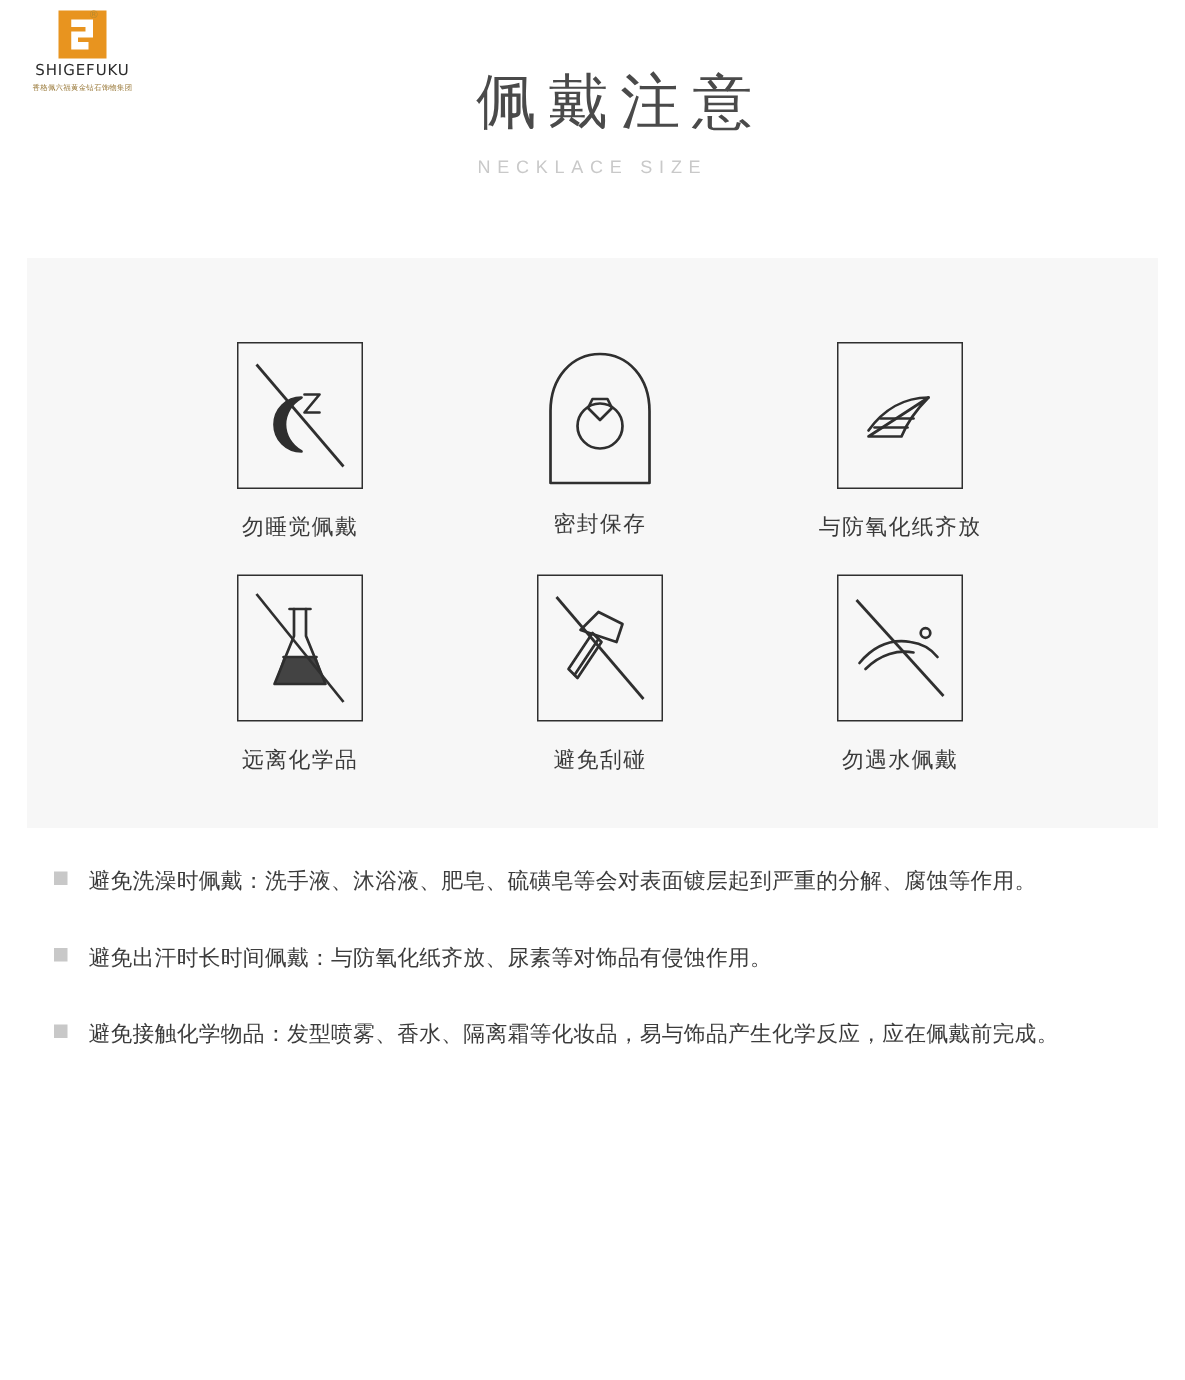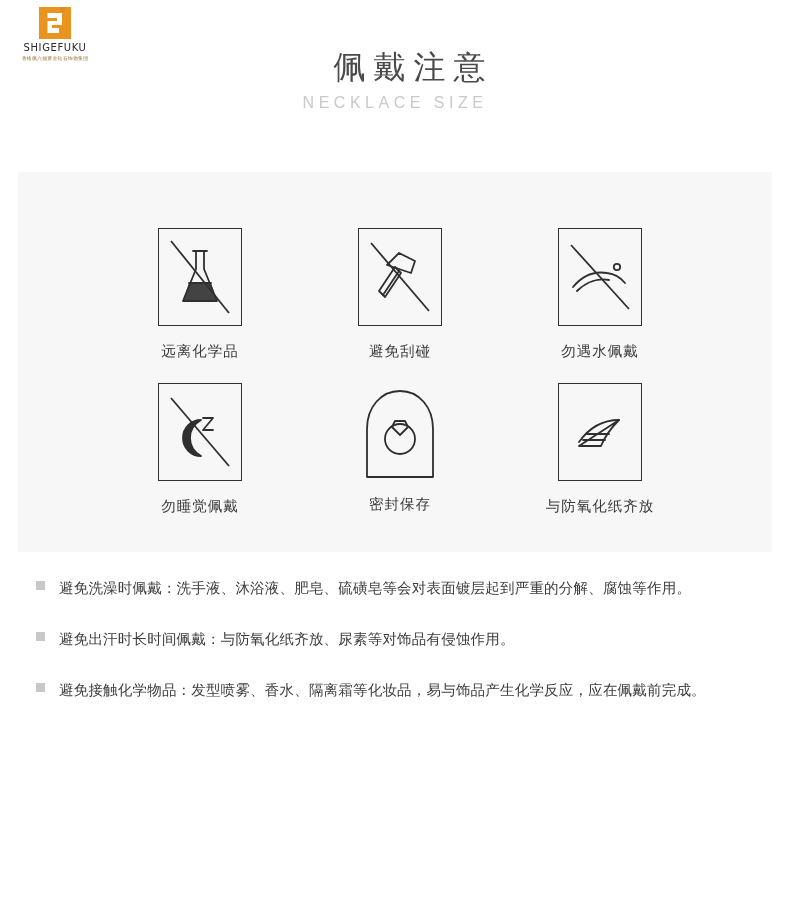--- a/index.html
+++ b/index.html
@@ -64,31 +64,31 @@
   }
 
   .title-block {
     position: absolute;
     left: 0;
     right: 0;
     top: 48px;
     text-align: center;
   }
   .title-cn {
-    font-size: 32px;
+    font-size: 40px;
     letter-spacing: 8px;
     color: #4a4a4a;
     font-weight: 500;
     line-height: 1.2;
-    font-family: Liberation Sans, sans-serif;
+    font-family: Liberation Mono, monospace;
     margin-left: 37px;
   }
   .title-en {
     margin-top: 8px;
-    font-size: 16px;
+    font-size: 12px;
     letter-spacing: 4.5px;
     color: #c9c9c9;
     font-family: "Liberation Sans", sans-serif;
   }
 
   
   .panel {
     position: absolute;
     left: 18px;
     top: 172px;
@@ -191,67 +191,20 @@
   <div class="panel"></div>
 
   <div class="icon-grid">
 
     <div class="icon-row">
 
       <div class="icon-cell">
         <div class="icon-box">
           <svg width="82" height="96" viewBox="0 0 82 96" xmlns="http://www.w3.org/2000/svg">
             <g fill="none" stroke="#2f2f2f" stroke-width="1.8" stroke-linecap="round" stroke-linejoin="round">
-              <path d="M34 22 L48 22"></path>
-              <path d="M37 22 L37 40 L24 72 L58 72 L45 40 L45 22"></path>
-              <path d="M30 54 L52 54"></path>
-            </g>
-            <path d="M30 54 L52 54 L58 72 L24 72 Z" fill="#2f2f2f" opacity="0.9"></path>
-            <path d="M12 12 L70 84" stroke="#2f2f2f" stroke-width="1.8" fill="none"></path>
-          </svg>
-        </div>
-        <div class="icon-label">远离化学品</div>
-      </div>
-
-      <div class="icon-cell">
-        <div class="icon-box">
-          <svg width="82" height="96" viewBox="0 0 82 96" xmlns="http://www.w3.org/2000/svg">
-            <g fill="none" stroke="#2f2f2f" stroke-width="1.8" stroke-linecap="round" stroke-linejoin="round">
-              <path d="M28 36 L40 24 L56 32 L52 44 Z"></path>
-              <path d="M40 42 L24 66"></path>
-              <path d="M36 38 L20 62 L26 68 L42 44 Z"></path>
-            </g>
-            <path d="M12 14 L70 82" stroke="#2f2f2f" stroke-width="1.8" fill="none"></path>
-          </svg>
-        </div>
-        <div class="icon-label">避免刮碰</div>
-      </div>
-
-      <div class="icon-cell">
-        <div class="icon-box">
-          <svg width="82" height="96" viewBox="0 0 82 96" xmlns="http://www.w3.org/2000/svg">
-            <g fill="none" stroke="#2f2f2f" stroke-width="1.8" stroke-linecap="round" stroke-linejoin="round">
-              <path d="M14 58 C24 46 36 42 48 44 C56 45 62 49 66 54"></path>
-              <path d="M18 62 C28 52 40 49 50 51"></path>
-              <circle cx="58" cy="38" r="3.2"></circle>
-            </g>
-            <path d="M12 16 L70 80" stroke="#2f2f2f" stroke-width="1.8" fill="none"></path>
-          </svg>
-        </div>
-        <div class="icon-label">勿遇水佩戴</div>
-      </div>
-
-    </div>
-
-    <div class="icon-row">
-
-      <div class="icon-cell">
-        <div class="icon-box">
-          <svg width="82" height="96" viewBox="0 0 82 96" xmlns="http://www.w3.org/2000/svg">
-            <g fill="none" stroke="#2f2f2f" stroke-width="1.8" stroke-linecap="round" stroke-linejoin="round">
               <path d="M24 54 C24 64 32 72 42 72 C35 68 31 61 31 54 C31 47 35 40 42 36 C32 36 24 44 24 54 Z" fill="#2f2f2f"></path>
               <path d="M44 34 L54 34 L44 46 L54 46"></path>
             </g>
             <path d="M12 14 L70 82" stroke="#2f2f2f" stroke-width="1.8" fill="none"></path>
           </svg>
         </div>
         <div class="icon-label">勿睡觉佩戴</div>
       </div>
 
       <div class="icon-cell">
@@ -275,20 +228,67 @@
               <path d="M60 36 C52 44 46 52 42 62 L20 62 Z"></path>
               <path d="M28 50 L50 50"></path>
               <path d="M24 56 L46 56"></path>
             </g>
           </svg>
         </div>
         <div class="icon-label">与防氧化纸齐放</div>
       </div>
 
     </div>
+
+    <div class="icon-row">
+
+      <div class="icon-cell">
+        <div class="icon-box">
+          <svg width="82" height="96" viewBox="0 0 82 96" xmlns="http://www.w3.org/2000/svg">
+            <g fill="none" stroke="#2f2f2f" stroke-width="1.8" stroke-linecap="round" stroke-linejoin="round">
+              <path d="M34 22 L48 22"></path>
+              <path d="M37 22 L37 40 L24 72 L58 72 L45 40 L45 22"></path>
+              <path d="M30 54 L52 54"></path>
+            </g>
+            <path d="M30 54 L52 54 L58 72 L24 72 Z" fill="#2f2f2f" opacity="0.9"></path>
+            <path d="M12 12 L70 84" stroke="#2f2f2f" stroke-width="1.8" fill="none"></path>
+          </svg>
+        </div>
+        <div class="icon-label">远离化学品</div>
+      </div>
+
+      <div class="icon-cell">
+        <div class="icon-box">
+          <svg width="82" height="96" viewBox="0 0 82 96" xmlns="http://www.w3.org/2000/svg">
+            <g fill="none" stroke="#2f2f2f" stroke-width="1.8" stroke-linecap="round" stroke-linejoin="round">
+              <path d="M28 36 L40 24 L56 32 L52 44 Z"></path>
+              <path d="M40 42 L24 66"></path>
+              <path d="M36 38 L20 62 L26 68 L42 44 Z"></path>
+            </g>
+            <path d="M12 14 L70 82" stroke="#2f2f2f" stroke-width="1.8" fill="none"></path>
+          </svg>
+        </div>
+        <div class="icon-label">避免刮碰</div>
+      </div>
+
+      <div class="icon-cell">
+        <div class="icon-box">
+          <svg width="82" height="96" viewBox="0 0 82 96" xmlns="http://www.w3.org/2000/svg">
+            <g fill="none" stroke="#2f2f2f" stroke-width="1.8" stroke-linecap="round" stroke-linejoin="round">
+              <path d="M14 58 C24 46 36 42 48 44 C56 45 62 49 66 54"></path>
+              <path d="M18 62 C28 52 40 49 50 51"></path>
+              <circle cx="58" cy="38" r="3.2"></circle>
+            </g>
+            <path d="M12 16 L70 80" stroke="#2f2f2f" stroke-width="1.8" fill="none"></path>
+          </svg>
+        </div>
+        <div class="icon-label">勿遇水佩戴</div>
+      </div>
+
+    </div>
   </div>
 
   <div class="notes">
 
     <div class="note">
       <span class="note-bullet"></span>
       <span class="note-text">避免洗澡时佩戴：洗手液、沐浴液、肥皂、硫磺皂等会对表面镀层起到严重的分解、腐蚀等作用。</span>
     </div>
 
     <div class="note">

